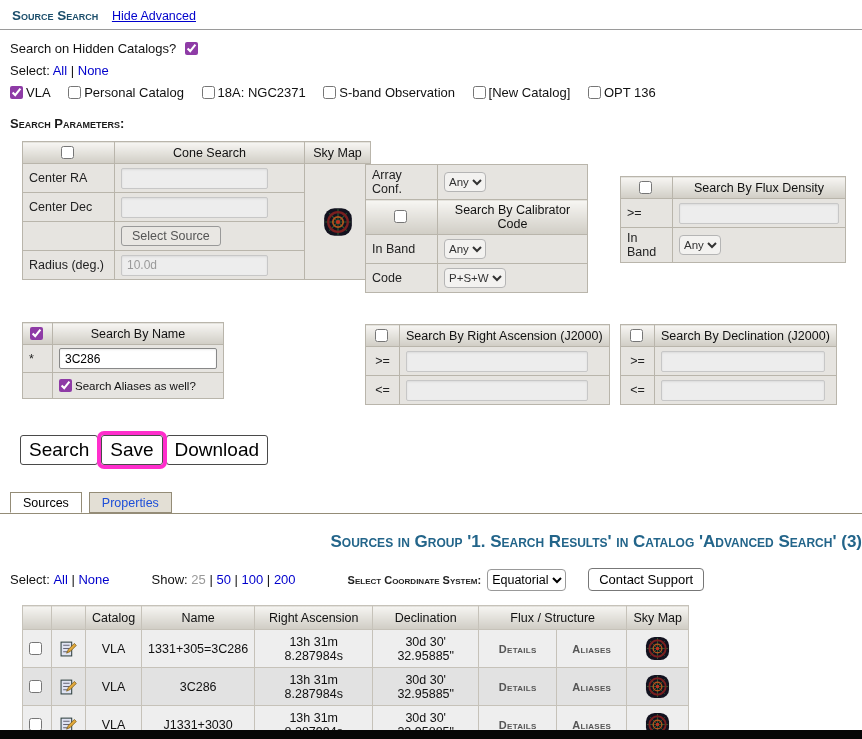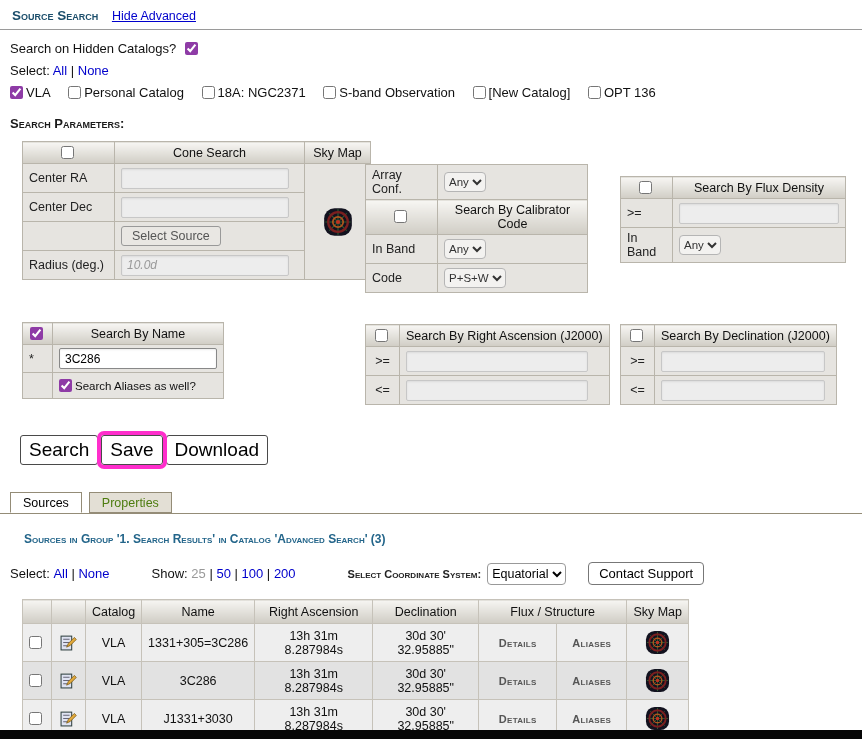--- a/index.html
+++ b/index.html
@@ -31,21 +31,21 @@
   .panel th { background:linear-gradient(#f7f6f3,#d0cdc5); font-weight:normal; text-align:center; height:22px; }
   .panel td { height:29px; }
   .panel .lbl { text-align:left; color:#222; }
   .txt { background:#ededed; border:1px solid #c7c7c7; height:21px; padding:2px 5px; font-size:12px; border-radius:2px; box-shadow:inset 0 1px 2px rgba(0,0,0,.08); font-family:inherit; }
   .txt::placeholder { color:#9a9a9a; }
   .gbtn { background:#e9e7e3; border:1px solid #999; color:#555; font-size:12.5px; padding:2px 10px; border-radius:3px; font-family:inherit; cursor:pointer; }
   .ssel { font-size:11.5px; color:#333; height:20px; background:#f3f2f0; border:1px solid #b5b5b5; border-radius:4px; font-family:inherit; }
 
   .cone  { left:12px;  top:0; }
   .cone .lbl { width:80px; }
-  .cone .txt { width:168px;font-style:italic; }
+  .cone .txt { width:147px; }
   .skycell { width:66px; text-align:center; }
   .calib { left:355px; top:23px; }
   .calib .lbl { width:72px; }
   .calib td:last-child { width:150px; }
   .flux  { left:610px; top:35px; }
   .flux .lbl { width:52px; }
   .flux .txt { width:160px; }
   .name  { left:12px;  top:181px; }
   .name .lbl { width:14px; }
   .name .txt { width:158px; }
@@ -58,24 +58,24 @@
   .decpnl .txt { width:164px; }
 
   
   .actions { margin:10px 0 0 10px; height:40px; padding-top:6px; }
   .abtn { background:#fff; border:1px solid #4a4a4a; font-size:19px; padding:3px 8px; margin-right:3px; border-radius:3px; font-family:inherit; cursor:pointer; }
   .abtn.save { outline:4px solid var(--highlight,#ff2ecc); position:relative; z-index:2; }
 
   
   .tabs-area { margin-top:22px; }
   .tabbar { padding-left:10px; border-bottom:1px solid #948c77; height:23px; }
-  .tab { display:inline-block; padding:3px 12px 2px 12px; border:1px solid #948c77; margin-right:7px; font-size:12.5px; position:relative; top:1px; background:#e3dfd5; color:#4d7c0f; cursor:pointer; }
+  .tab { display:inline-block; padding:3px 12px 2px 12px; border:1px solid #948c77; margin-right:7px; font-size:12.5px; position:relative; top:1px; background:#e3dfd5; color:#1d4ed8; cursor:pointer; }
   .tab.active { background:#fff; border-bottom-color:#fff; font-weight:normal; color:#000; }
 
-  .group-heading { color:var(--group-heading,#23658a); margin:18px 0 0 24px; font-size:12px; }
+  .group-heading { color:var(--group-heading,#23658a); margin:18px 0 0 38px; font-size:17px;text-align:right; }
 
   
   .results-controls { margin:16px 0 0 10px; display:flex; align-items:center; white-space:nowrap; }
   .gap40 { display:inline-block; width:42px; }
   .gap55 { display:inline-block; width:52px; }
   .gap24 { display:inline-block; width:22px; }
   .muted { color:#999; }
   .coord-label { font-size:11px; margin-right:6px; color:#222; }
   .coord-select { font-size:12.5px; background:#fff; border:1px solid #999; border-radius:4px; height:22px; font-family:inherit; }
   .support-btn { background:#fff; border:1px solid #777; border-radius:4px; padding:3px 10px; font-size:13px; font-family:inherit; cursor:pointer; }

